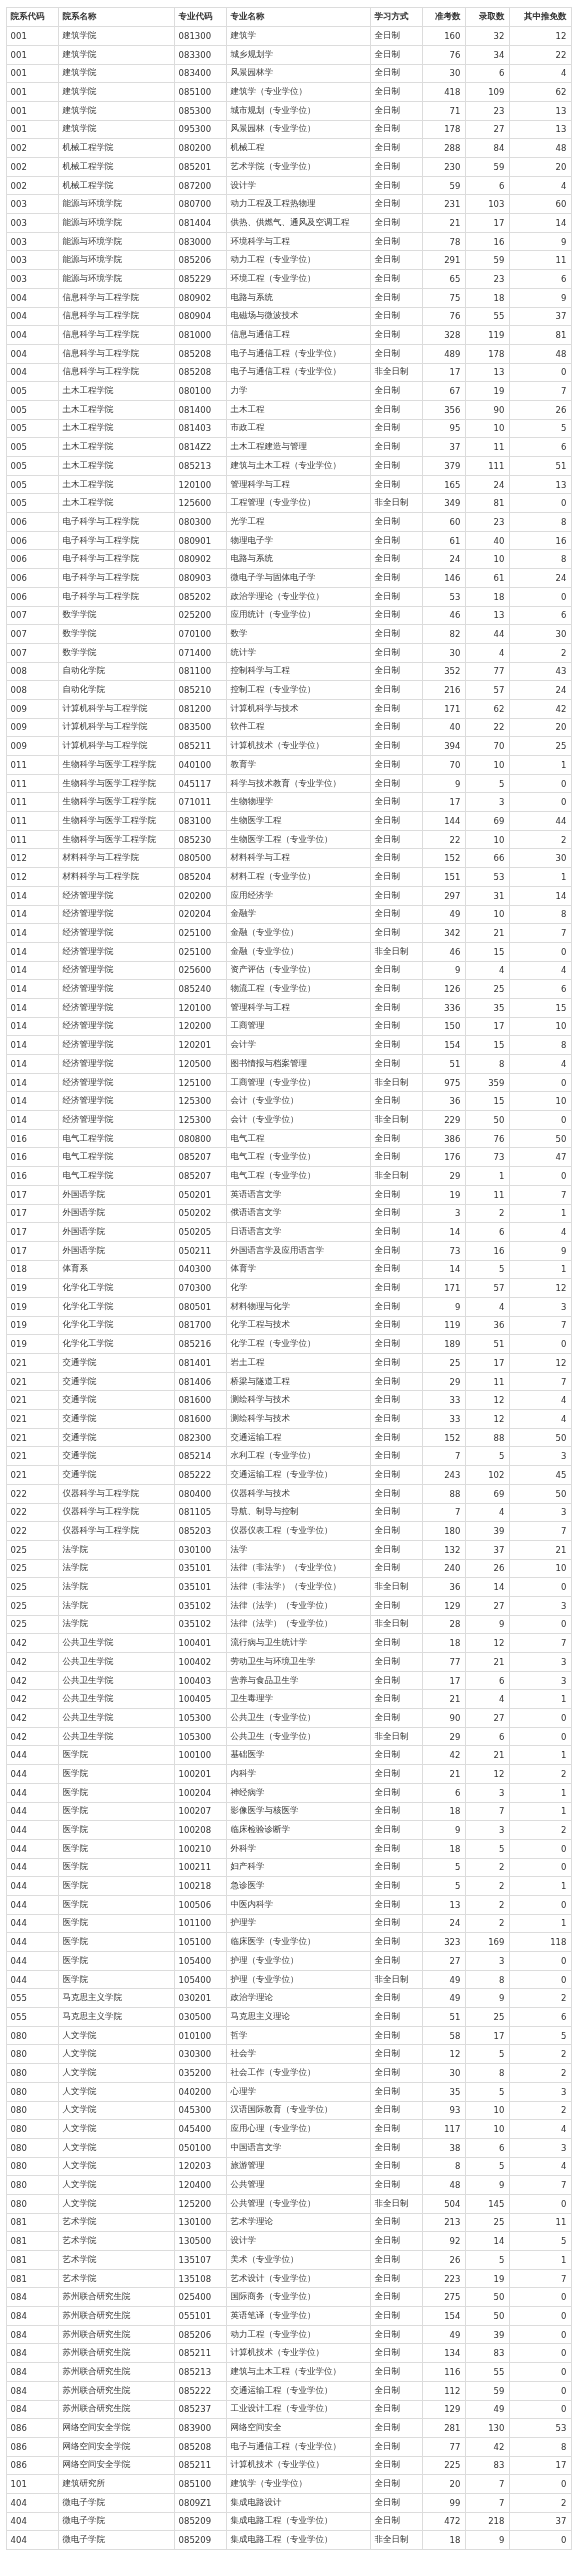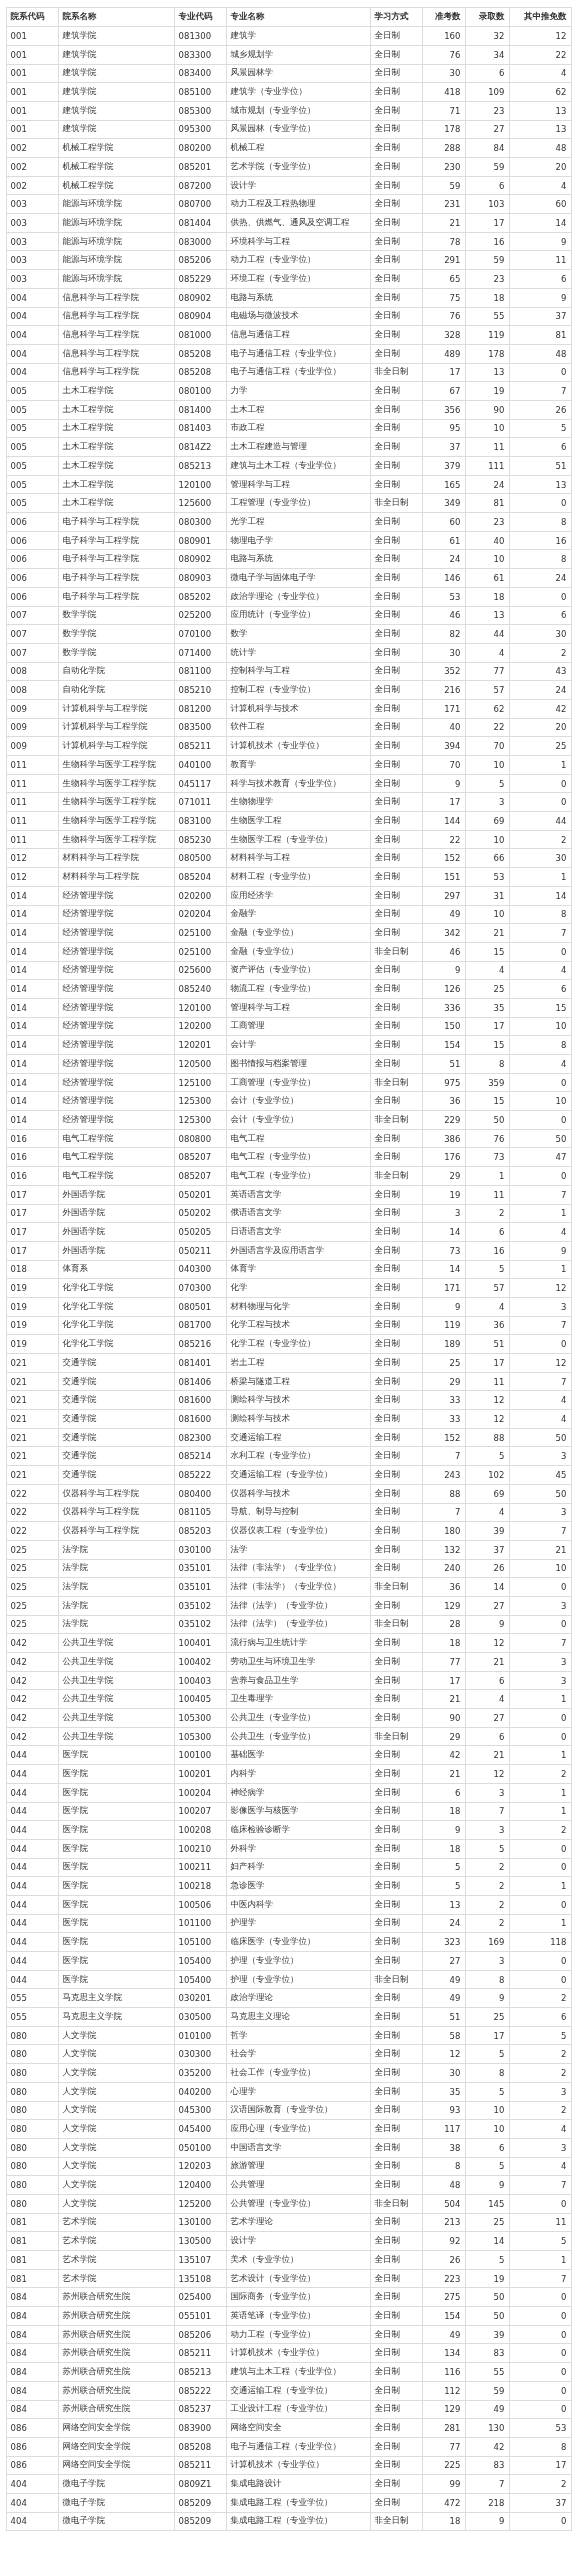--- a/index.html
+++ b/index.html
@@ -1356,20 +1356,30 @@
           <td>086</td>
           <td>网络空间安全学院</td>
           <td>085211</td>
           <td>计算机技术（专业学位）</td>
           <td>全日制</td>
           <td class="num">225</td>
           <td class="num">83</td>
           <td class="num">17</td>
         </tr>
         <tr>
+          <td>101</td>
+          <td>建筑研究所</td>
+          <td>085100</td>
+          <td>建筑学（专业学位）</td>
+          <td>全日制</td>
+          <td class="num">20</td>
+          <td class="num">7</td>
+          <td class="num">0</td>
+        </tr>
+        <tr>
           <td>404</td>
           <td>微电子学院</td>
           <td>0809Z1</td>
           <td>集成电路设计</td>
           <td>全日制</td>
           <td class="num">99</td>
           <td class="num">7</td>
           <td class="num">2</td>
         </tr>
         <tr>

